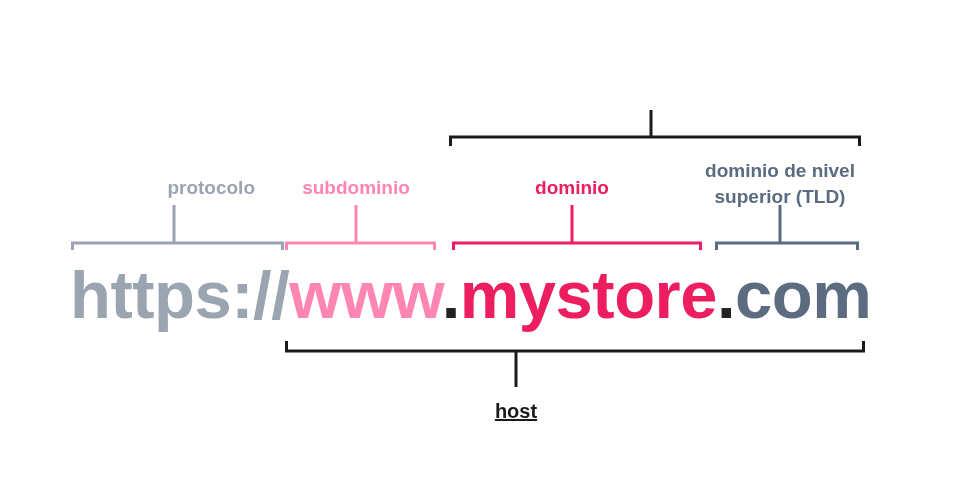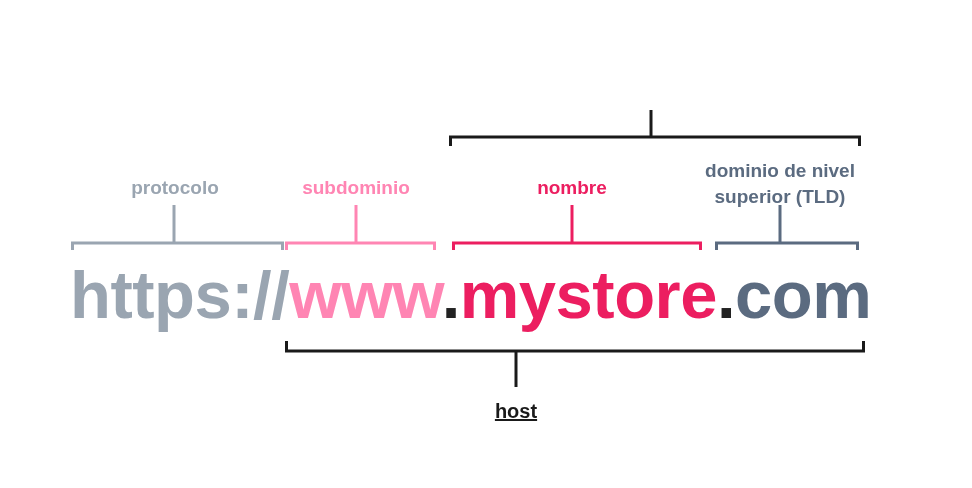--- a/index.html
+++ b/index.html
@@ -93,25 +93,25 @@
   <svg class="abs" style="left:444px; top:110px;" width="424" height="36">
 
     <line x1="207" y1="0" x2="207" y2="27" stroke="#1a1a1a" stroke-width="3"></line>
 
     <line x1="5" y1="27" x2="417" y2="27" stroke="#1a1a1a" stroke-width="3"></line>
 
     <line x1="6.5" y1="26" x2="6.5" y2="36" stroke="#1a1a1a" stroke-width="3"></line>
     <line x1="415.5" y1="26" x2="415.5" y2="36" stroke="#1a1a1a" stroke-width="3"></line>
   </svg>
 
-  <div class="lbl lbl-protocol" style="left:95px; top:175px; width:160px;">protocolo</div>
+  <div class="lbl lbl-protocol" style="left:95px; top:175px; width:160px;text-align:right;">protocolo</div>
 
   <div class="lbl lbl-sub" style="left:276px; top:175px; width:160px;">subdominio</div>
 
-  <div class="lbl lbl-domain" style="left:492px; top:175px; width:160px;">nombre</div>
+  <div class="lbl lbl-domain" style="left:492px; top:175px; width:160px;">dominio</div>
 
   <div class="lbl lbl-tld" style="left:670px; top:158px; width:220px;">
     <span>dominio de nivel</span><br>
     <span>superior (TLD)</span>
   </div>
 
   <svg class="abs" style="left:66px; top:205px;" width="224" height="45">
     <line x1="108" y1="0" x2="108" y2="38" stroke="#9aa5b1" stroke-width="3"></line>
     <line x1="5" y1="38" x2="218" y2="38" stroke="#9aa5b1" stroke-width="3"></line>
     <line x1="6.5" y1="37" x2="6.5" y2="45" stroke="#9aa5b1" stroke-width="3"></line>

